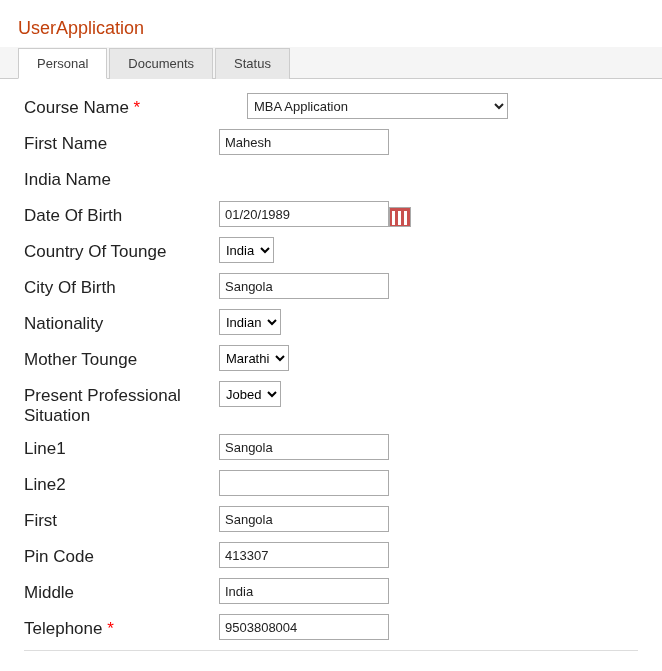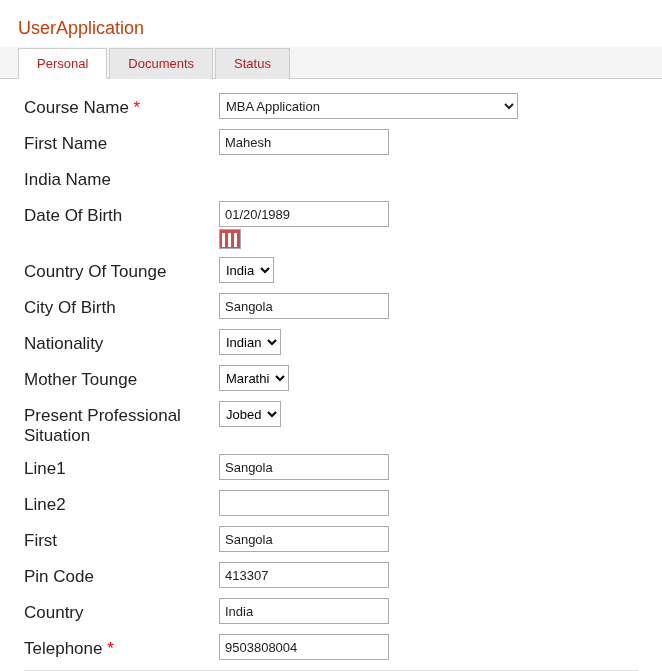--- a/index.html
+++ b/index.html
@@ -28,21 +28,21 @@
       background: #f5f5f5;
     }
     .tab {
       padding: 7px 18px;
       border: 1px solid #ccc;
       border-bottom: none;
       background: #e8e8e8;
       cursor: pointer;
       margin-right: 2px;
       font-size: 13px;
-      color: #b91c1c;
+      color: #404040;
       position: relative;
       top: 1px;
     }
     .tab.active {
       background: #fff;
       border-bottom: 1px solid #fff;
       font-weight: 500;
       z-index: 2;
     }
     .form-area {
@@ -71,30 +71,31 @@
       font-size: 13px;
       padding: 4px 5px;
       background: #fff;
       color: #222;
       outline: none;
     }
     .form-input {
       width: 170px;
     }
     .form-select.wide {
-      width: 299px;
-      height: 26px;
+      width: 261px;
+      height: 26px;
+      margin-left: 28px;
     }
     .form-select {
       height: 26px;
       padding: 2px 2px;
     }
     .dob-wrapper {
       display: flex;
-      flex-direction: column;
+      align-items: flex-end;
     }
     .calendar-icon {
       display: inline-block;
       width: 22px;
       height: 20px;
       margin-top: 2px;
       background: #c9504e;
       cursor: pointer;
       position: relative;
       border: 1px solid #aaa;
@@ -226,21 +227,21 @@
       <div class="form-label">First</div>
       <input class="form-input" type="text" value="Sangola" style="">
     </div>
 
     <div class="form-row">
       <div class="form-label">Pin Code</div>
       <input class="form-input" type="text" value="413307" style="">
     </div>
 
     <div class="form-row">
-      <div class="form-label">Country</div>
+      <div class="form-label">Middle</div>
       <input class="form-input" type="text" value="India" style="">
     </div>
 
     <div class="form-row">
       <div class="form-label">
         <span>Telephone</span>
         <span class="required"> *</span>
       </div>
       <input class="form-input" type="text" value="9503808004" style="">
     </div>

